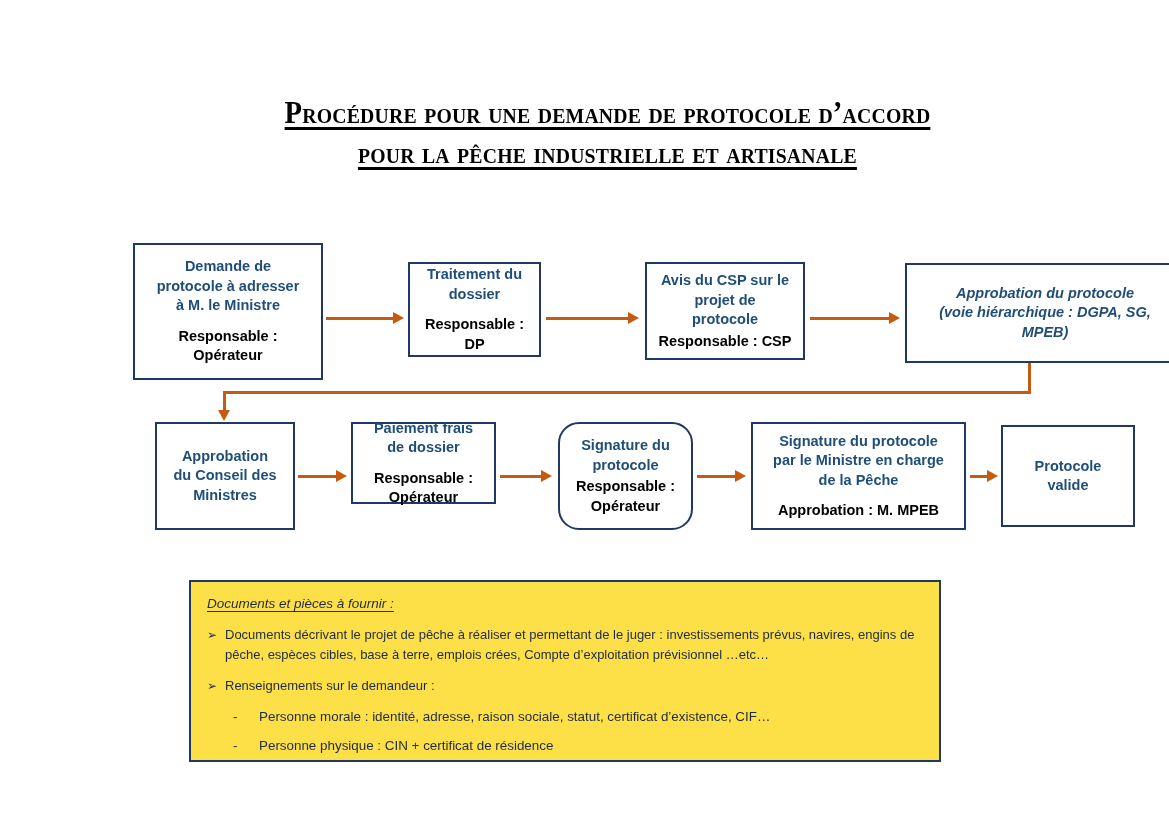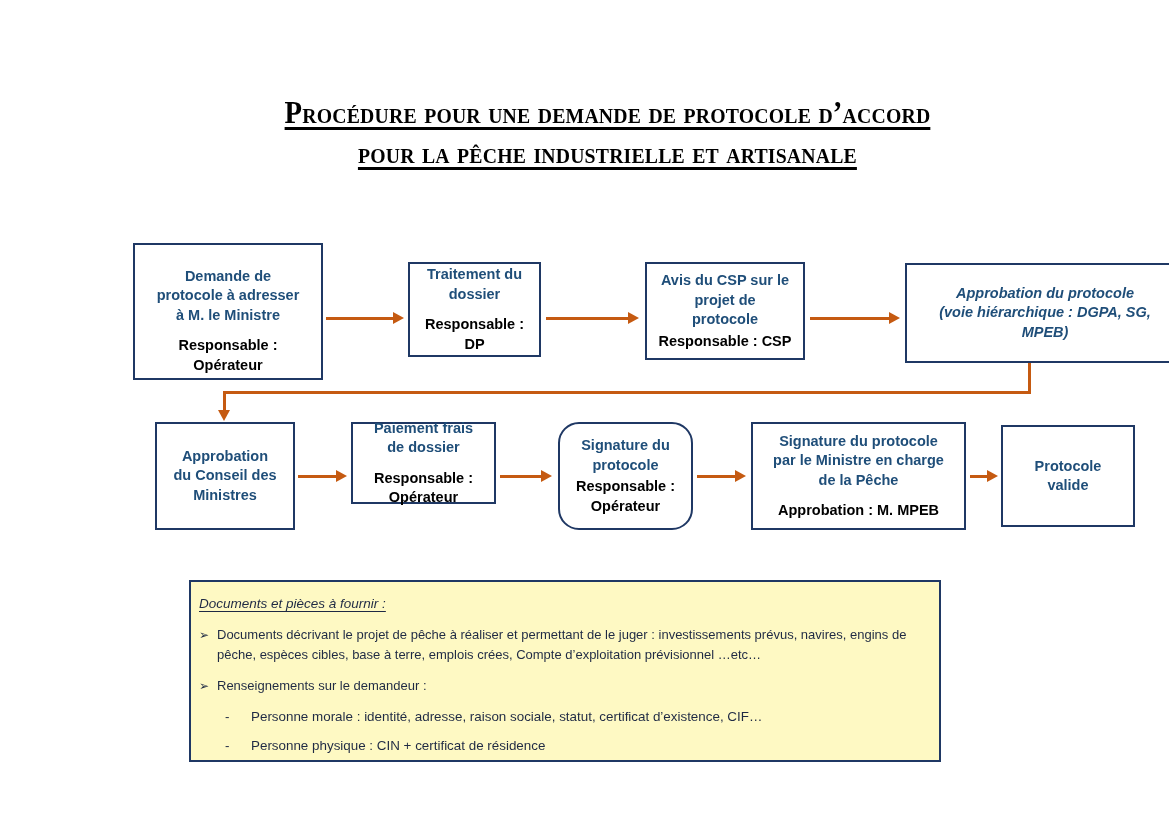--- a/index.html
+++ b/index.html
@@ -116,22 +116,22 @@
 
   
   .notes {
     position: absolute;
     left: 166px;
     top: 580px;
     width: 752px;
     height: 182px;
     box-sizing: border-box;
     border: 2px solid #1F3864;
-    background: #fef9c3;
-    padding: 14px 20px 10px 8px;
+    background: #fde047;
+    padding: 14px 20px 10px 16px;
     color: #1F2A44;
   }
   .notes-title {
     font-style: italic;
     text-decoration: underline;
     text-underline-offset: 3px;
     font-size: 13.5px;
     color: #1F2A44;
     margin-bottom: 14px;
   }
@@ -173,21 +173,21 @@
 <body>
 
 <div id="canvas">
 
   <div class="title-block">
     <div class="title-line l1">Procédure pour une demande de protocole d’accord</div>
     <br>
     <div class="title-line l2">pour la pêche industrielle et artisanale</div>
   </div>
 
-  <div class="pbox" style="left:110px; top:243px; width:190px; height:137px;justify-content:flex-end;">
+  <div class="pbox" style="left:110px; top:243px; width:190px; height:137px;">
     <div class="head">Demande de
 protocole à adresser
 à M. le Ministre</div>
     <div class="resp">Responsable :
 Opérateur</div>
   </div>
 
   <div class="pbox" style="left:385px; top:262px; width:133px; height:95px;">
     <div class="head">Traitement du
 dossier</div>

